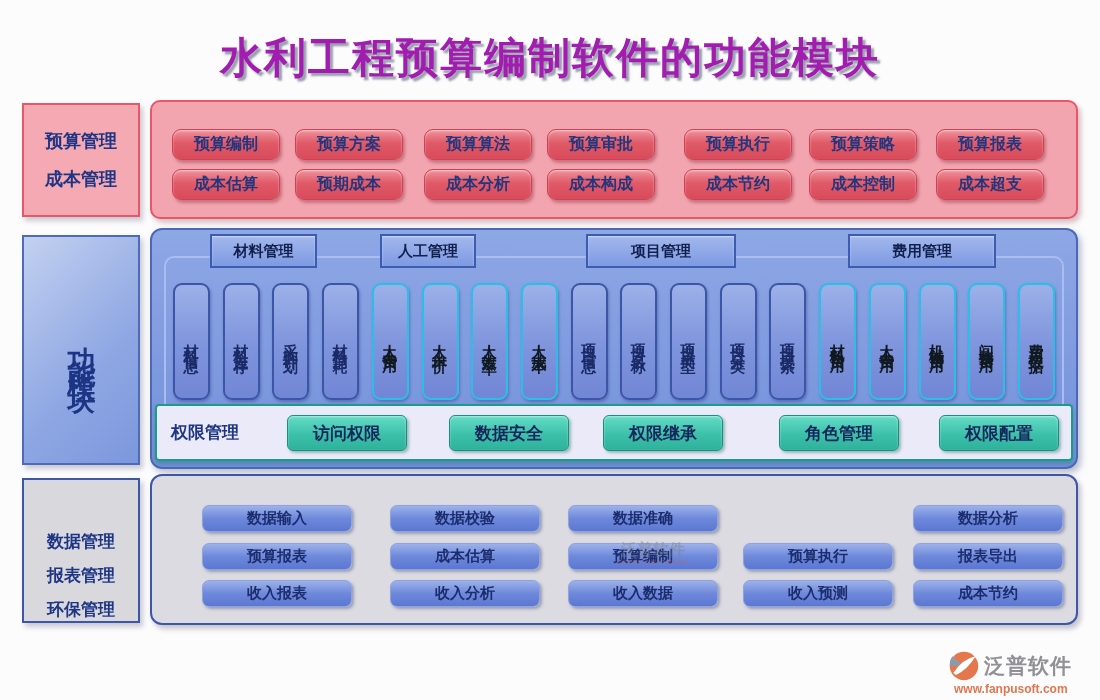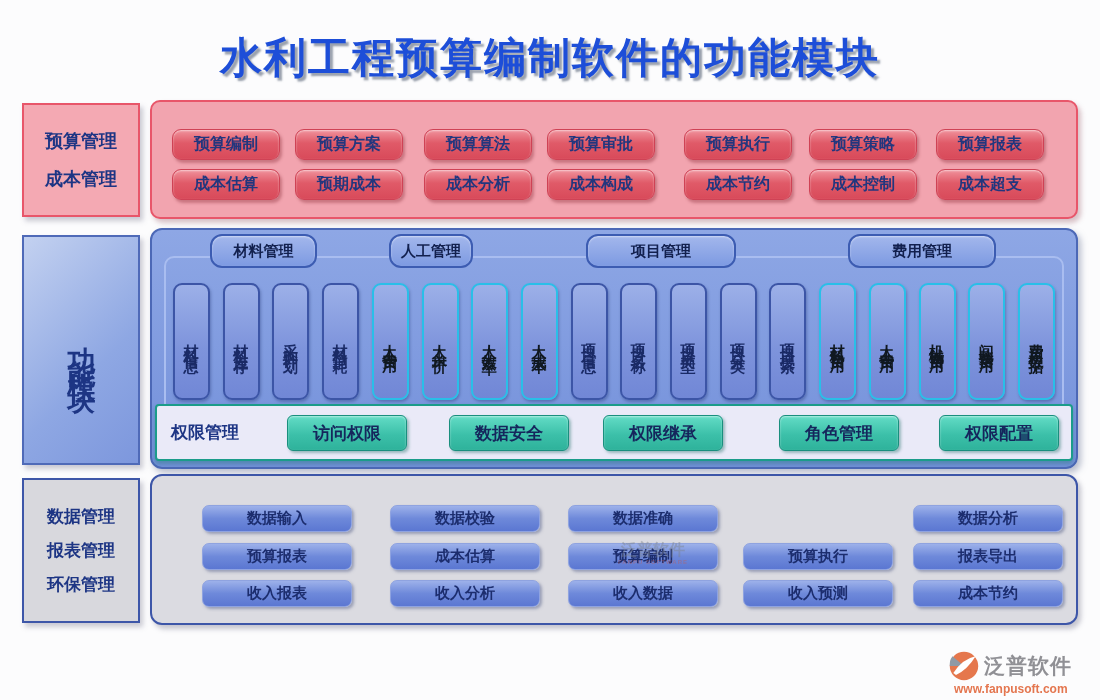--- a/index.html
+++ b/index.html
@@ -8,21 +8,21 @@
     position:relative;
     font-family:"Liberation Sans", sans-serif;
     background:#fcfcfd;
     overflow:hidden;
   }
   
   .title {
     position:absolute; left:0; top:30px; width:1100px;
     text-align:center; font-size:42px; font-weight:bold;
     font-family:"DejaVu Serif", serif;
-    color:#1d4ed8; letter-spacing:2px;
+    color:#a21caf; letter-spacing:2px;
     text-shadow:3px 3px 2px rgba(120,130,145,0.75);
   }
   
   .side-box {
     position:absolute; left:22px; width:118px;
     display:flex; flex-direction:column; justify-content:center; align-items:center;
     font-weight:bold; color:#1d3584;
     box-shadow:3px 4px 5px rgba(140,140,160,0.45);
   }
   
@@ -56,25 +56,25 @@
   .func-wrap {
     position:absolute; left:150px; top:228px; width:928px; height:241px;
     background:linear-gradient(180deg,#8ea7e5,#7390da);
     border:2px solid #4c68b6; border-radius:12px;
     box-shadow:3px 4px 6px rgba(120,130,160,0.5);
   }
   .tab {
     position:absolute; top:4px; height:34px;
     display:flex; align-items:center; justify-content:center;
     background:linear-gradient(180deg,#a3b7ec,#7d9ae2);
-    border:2px solid #3c5cb2; border-radius:12px;
+    border:2px solid #3c5cb2; border-radius:0;
     color:#12204e; font-size:15px; font-weight:bold; z-index:3; cursor:pointer;
     box-shadow:inset 0 1px 2px rgba(255,255,255,0.5);
   }
-  .tab0{left:58px;width:107px}.tab1{left:237px;width:84px}.tab2{left:434px;width:150px}.tab3{left:696px;width:148px}
+  .tab0{left:58px;width:107px}.tab1{left:228px;width:96px}.tab2{left:434px;width:150px}.tab3{left:696px;width:148px}
   .inner-panel {
     position:absolute; left:12px; top:26px; width:900px; height:202px;
     border:2px solid #a9bdf0; border-radius:10px; z-index:1;
     display:flex; justify-content:space-between; align-items:flex-start;
     padding:25px 7px 0 7px;
   }
   .vbtn {
     width:37px; height:117px; flex:0 0 37px;
     display:flex; align-items:center; justify-content:center;
     background:linear-gradient(180deg,#9cb0e8 0%,#7e94dc 55%,#7187d6 100%);
@@ -99,21 +99,21 @@
   .perm-btn {
     position:absolute; top:9px; width:120px; height:36px;
     display:flex; align-items:center; justify-content:center;
     background:linear-gradient(180deg,#63dcc6 0%,#3cc0a9 55%,#2eb29b 100%);
     border:1px solid #1a8f7e; border-radius:6px;
     color:#15265c; font-size:17px; font-weight:bold; cursor:pointer;
     box-shadow:2px 2px 3px rgba(30,110,100,0.4), inset 0 1px 2px rgba(255,255,255,0.5);
   }
   .pc0{left:130px}.pc1{left:292px}.pc2{left:446px}.pc3{left:622px}.pc4{left:782px}
   
-  .data-side { top:478px; height:145px; background:#d8d8dd; border:2px solid #3d56a8; font-size:17px; gap:11px; }
+  .data-side { top:478px; height:145px; background:#d8d8dd; border:2px solid #3d56a8; font-size:17px; gap:11px;justify-content:flex-end; }
   .data-wrap {
     position:absolute; left:150px; top:474px; width:928px; height:151px;
     background:#dbdbe1; border:2px solid #3d56a8; border-radius:12px;
     box-shadow:3px 4px 5px rgba(130,130,150,0.45);
   }
   .gray-btn {
     position:absolute; width:150px; height:27px;
     display:flex; align-items:center; justify-content:center;
     background:linear-gradient(180deg,#9db1ea 0%,#6e89da 50%,#5b77d2 100%);
     border:1px solid #8fa3e0; border-radius:7px;

